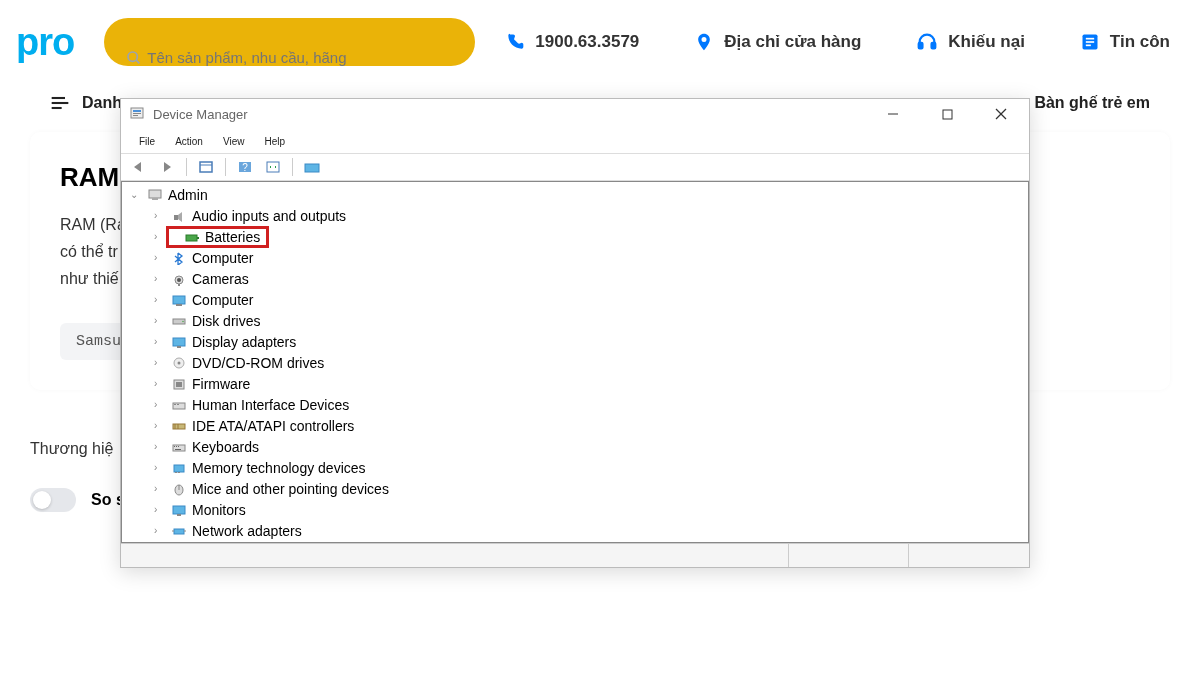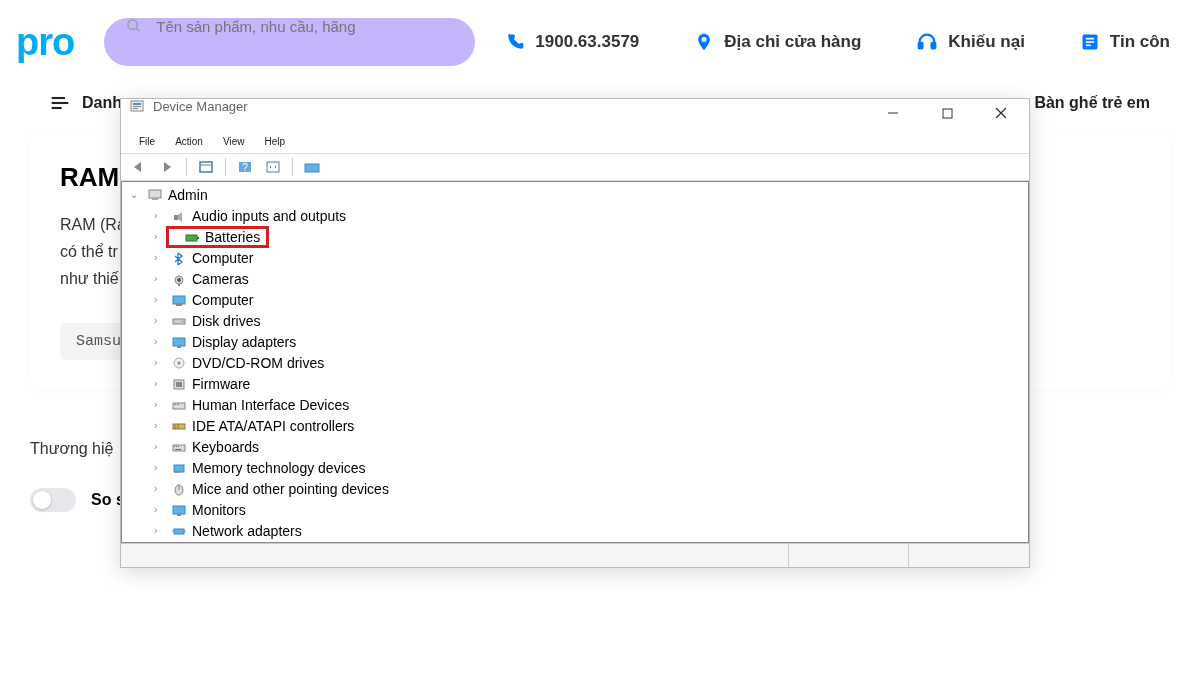--- a/index.html
+++ b/index.html
@@ -1,21 +1,21 @@
 <!DOCTYPE html>
 <html><head>
 <meta charset="utf-8">
 <style>
 * { box-sizing: border-box; margin: 0; padding: 0; }
 body { font-family: Arial, sans-serif; background: #fff; width: 1200px; height: 675px; overflow: hidden; position: relative; }
 
 
 .site-header { display: flex; align-items: center; padding: 18px 30px 28px 16px; gap: 30px; }
 .logo { font-size: 38px; font-weight: 700; color: #00AEEF; letter-spacing: -1px; }
-.search-box { flex: 1; max-width: 430px; background: #c4b5fd; border-radius: 30px; height: 48px; display: flex; align-items: flex-start; padding: 0 22px; color: #9ca3af; gap: 14px; }
+.search-box { flex: 1; max-width: 430px; background: #eab308; border-radius: 30px; height: 48px; display: flex; align-items: flex-end; padding: 0 22px; color: #9ca3af; gap: 5px; }
 .search-box input { border: none; background: transparent; outline: none; font-size: 15px; color: #555; width: 100%; }
 .nav-links { display: flex; align-items: center; gap: 55px; margin-left: auto; }
 .nav-link { display: flex; align-items: center; gap: 10px; color: #333; font-size: 17px; font-weight: 700; }
 .nav-link .icn { color: #0078ff; }
 
 
 .cat-bar { padding: 0 50px 20px 50px; display: flex; justify-content: space-between; align-items: center; font-size: 16px; font-weight: 600; color: #222; gap: 12px; }
 .cat-left { display: flex; align-items: center; gap: 12px; }
 .menu-icon { font-size: 18px; }
 
@@ -25,21 +25,21 @@
 .card h2 { font-size: 26px; font-weight: 700; margin-bottom: 18px; }
 .card p { font-size: 16px; line-height: 1.7; color: #333; }
 .tag { display: inline-block; margin-top: 30px; padding: 10px 16px; background: #f3f4f6; border-radius: 6px; font-size: 15px; color: #555; font-family: Liberation Mono, monospace; }
 .brand-label { margin-top: 50px; font-size: 16px; color: #333; }
 .compare-row { margin-top: 30px; display: flex; align-items: center; gap: 15px; }
 .toggle { width: 46px; height: 24px; background: #e5e7eb; border-radius: 12px; position: relative; }
 .toggle-knob { width: 18px; height: 18px; background: #fff; border-radius: 50%; position: absolute; top: 3px; left: 3px; box-shadow: 0 1px 3px rgba(0,0,0,0.2); }
 
 
 .dm-window { position: absolute; top: 98px; left: 120px; width: 910px; height: 470px; background: #fff; border: 1px solid #bbb; box-shadow: 0 4px 20px rgba(0,0,0,0.15); display: flex; flex-direction: column; }
-.titlebar { height: 30px; display: flex; padding: 0 8px; font-size: 13px; color: #666; }
+.titlebar { height: 30px; display: flex; align-items: center; padding: 0 8px; font-size: 13px; color: #666; }
 .titlebar-icon { width: 16px; height: 16px; margin-right: 8px; }
 .win-controls { margin-left: auto; display: flex; gap: 14px; }
 .win-btn { width: 40px; height: 28px; display: flex; align-items: center; justify-content: center; font-size: 14px; color: #555; }
 .win-btn.close { font-size: 17px; }
 .menubar { height: 24px; display: flex; align-items: center; padding: 0 8px; font-size: 10px; color: #222; }
 .menubar span { padding: 2px 10px; }
 .toolbar { height: 28px; border-top: 1px solid #ddd; border-bottom: 1px solid #ddd; display: flex; align-items: center; padding: 0 6px; gap: 4px; }
 .tool-btn { width: 24px; height: 22px; display: flex; align-items: center; justify-content: center; font-size: 14px; color: #666; }
 .tool-sep { width: 1px; height: 18px; background: #ccc; margin: 0 3px; }
 .tree-frame { flex: 1; border: 1px solid #888; margin: 0px; display: flex; overflow: hidden; }

